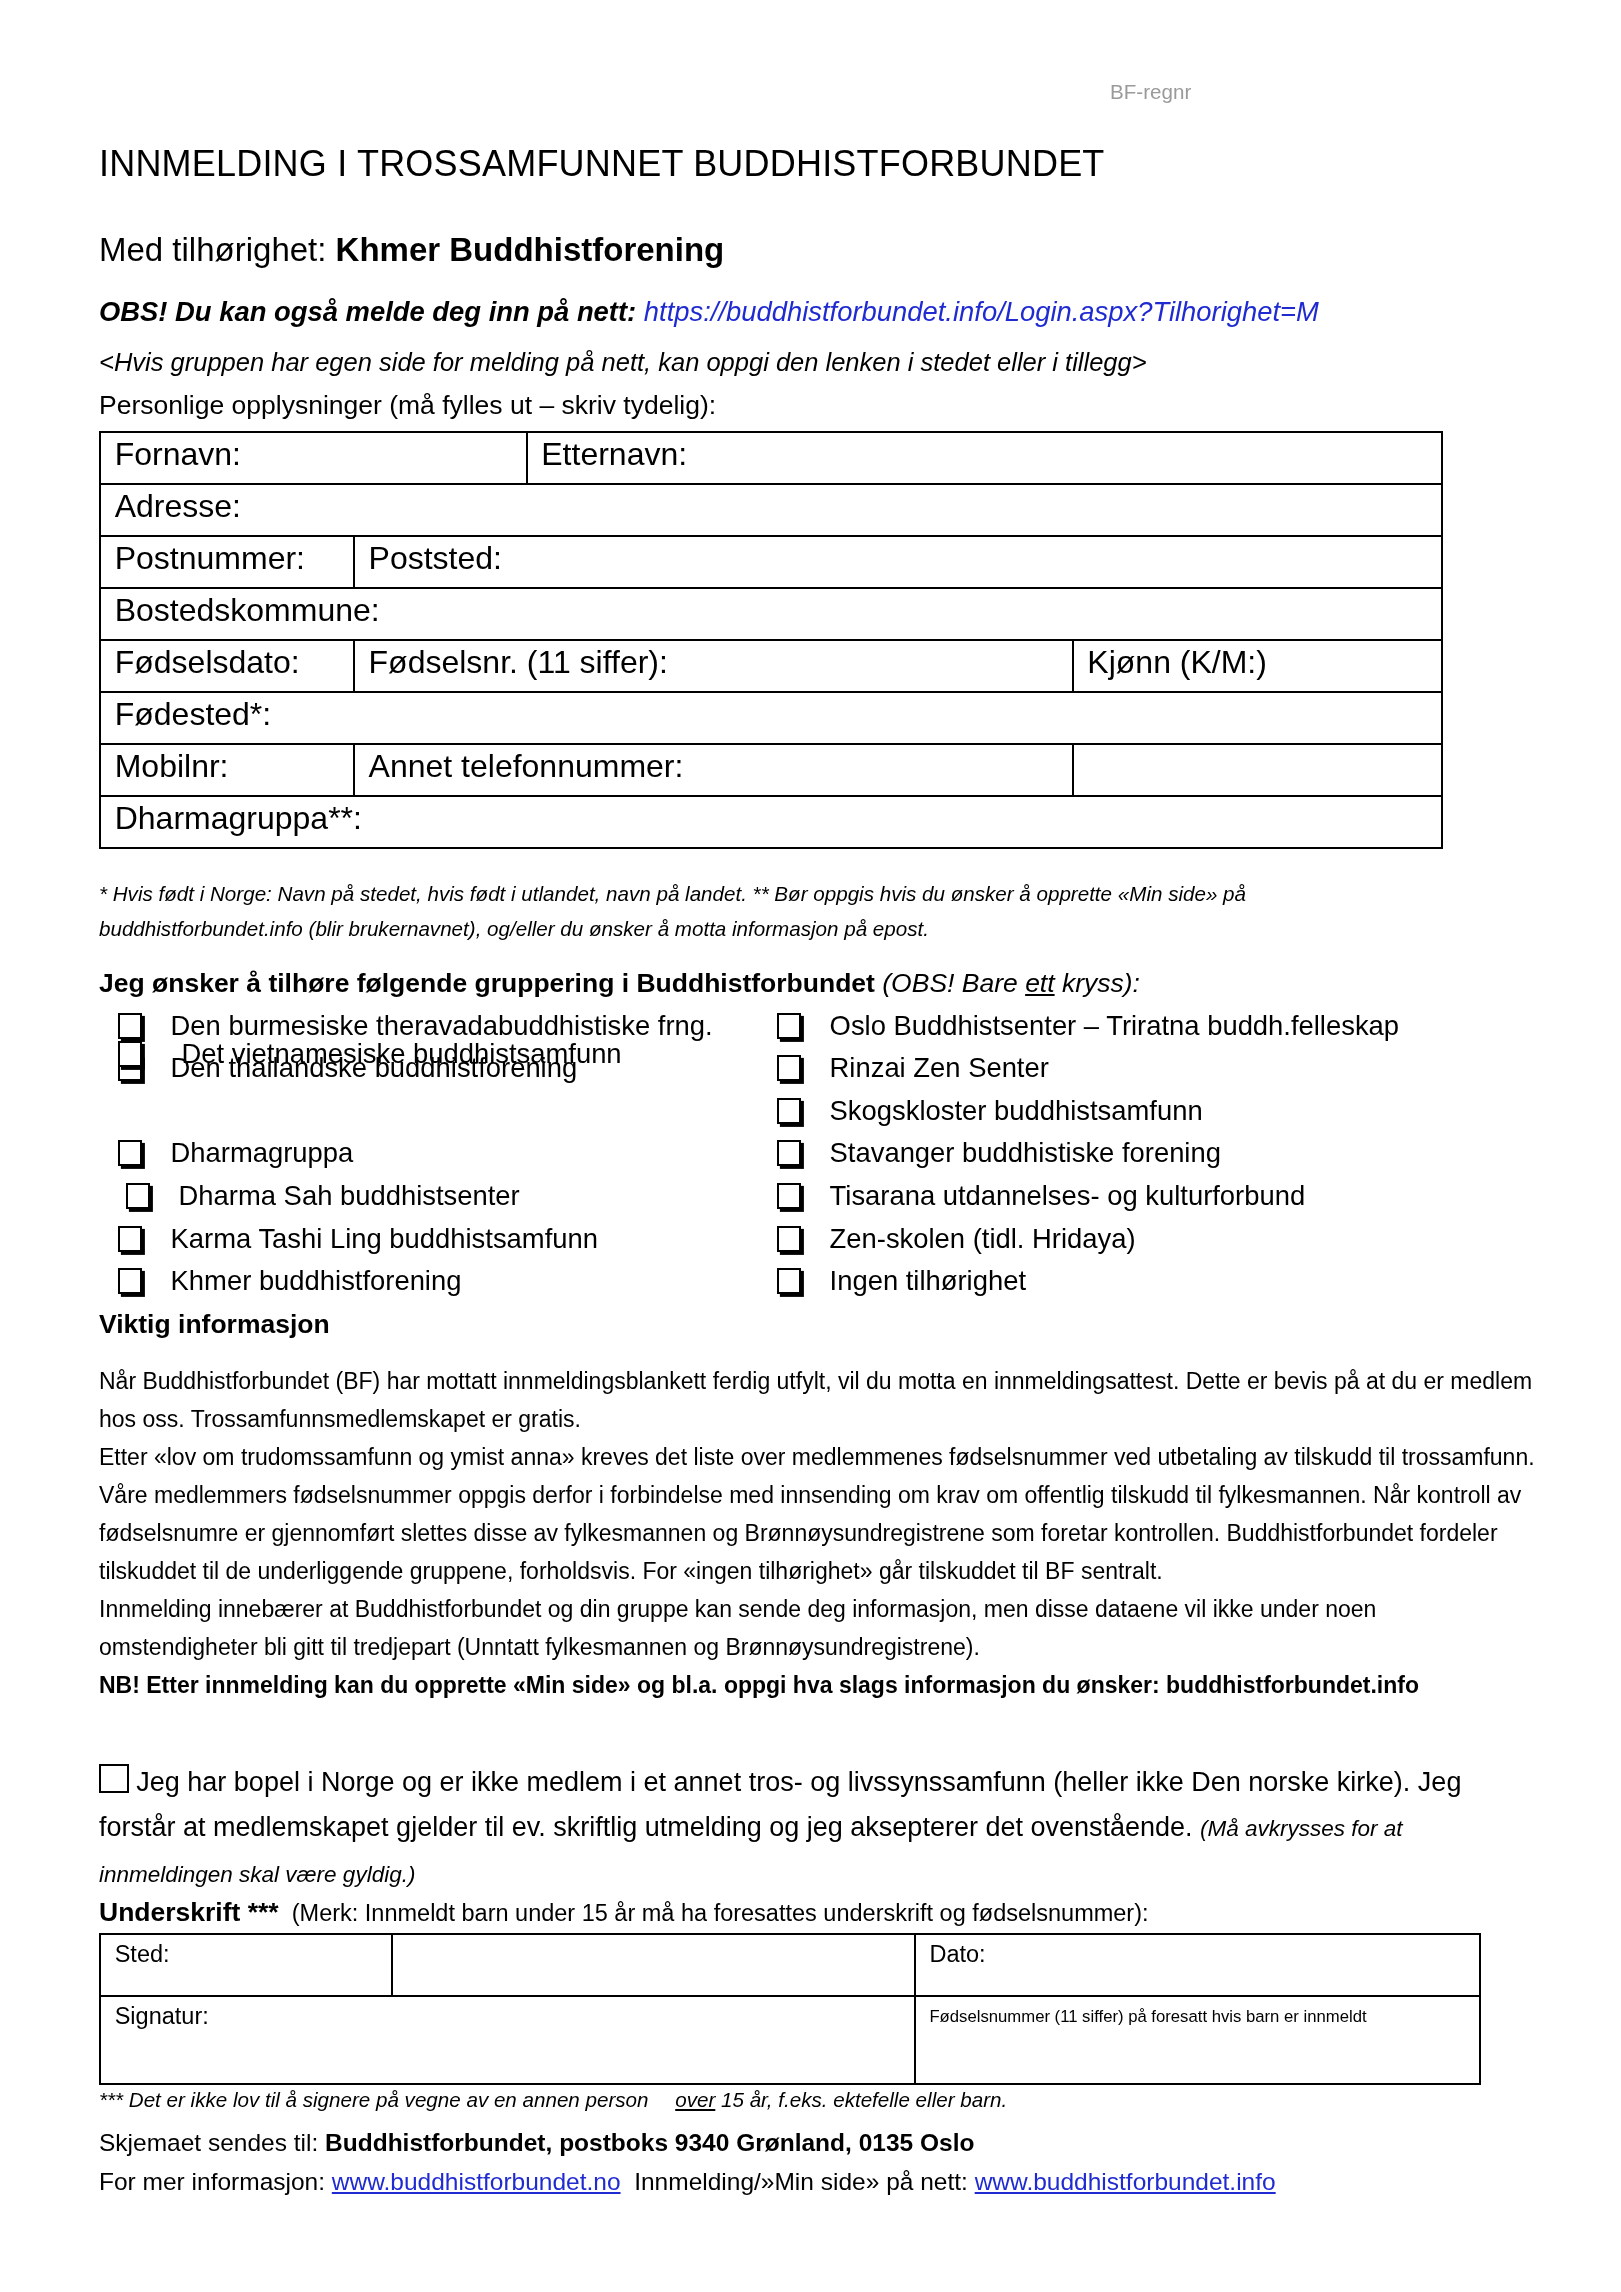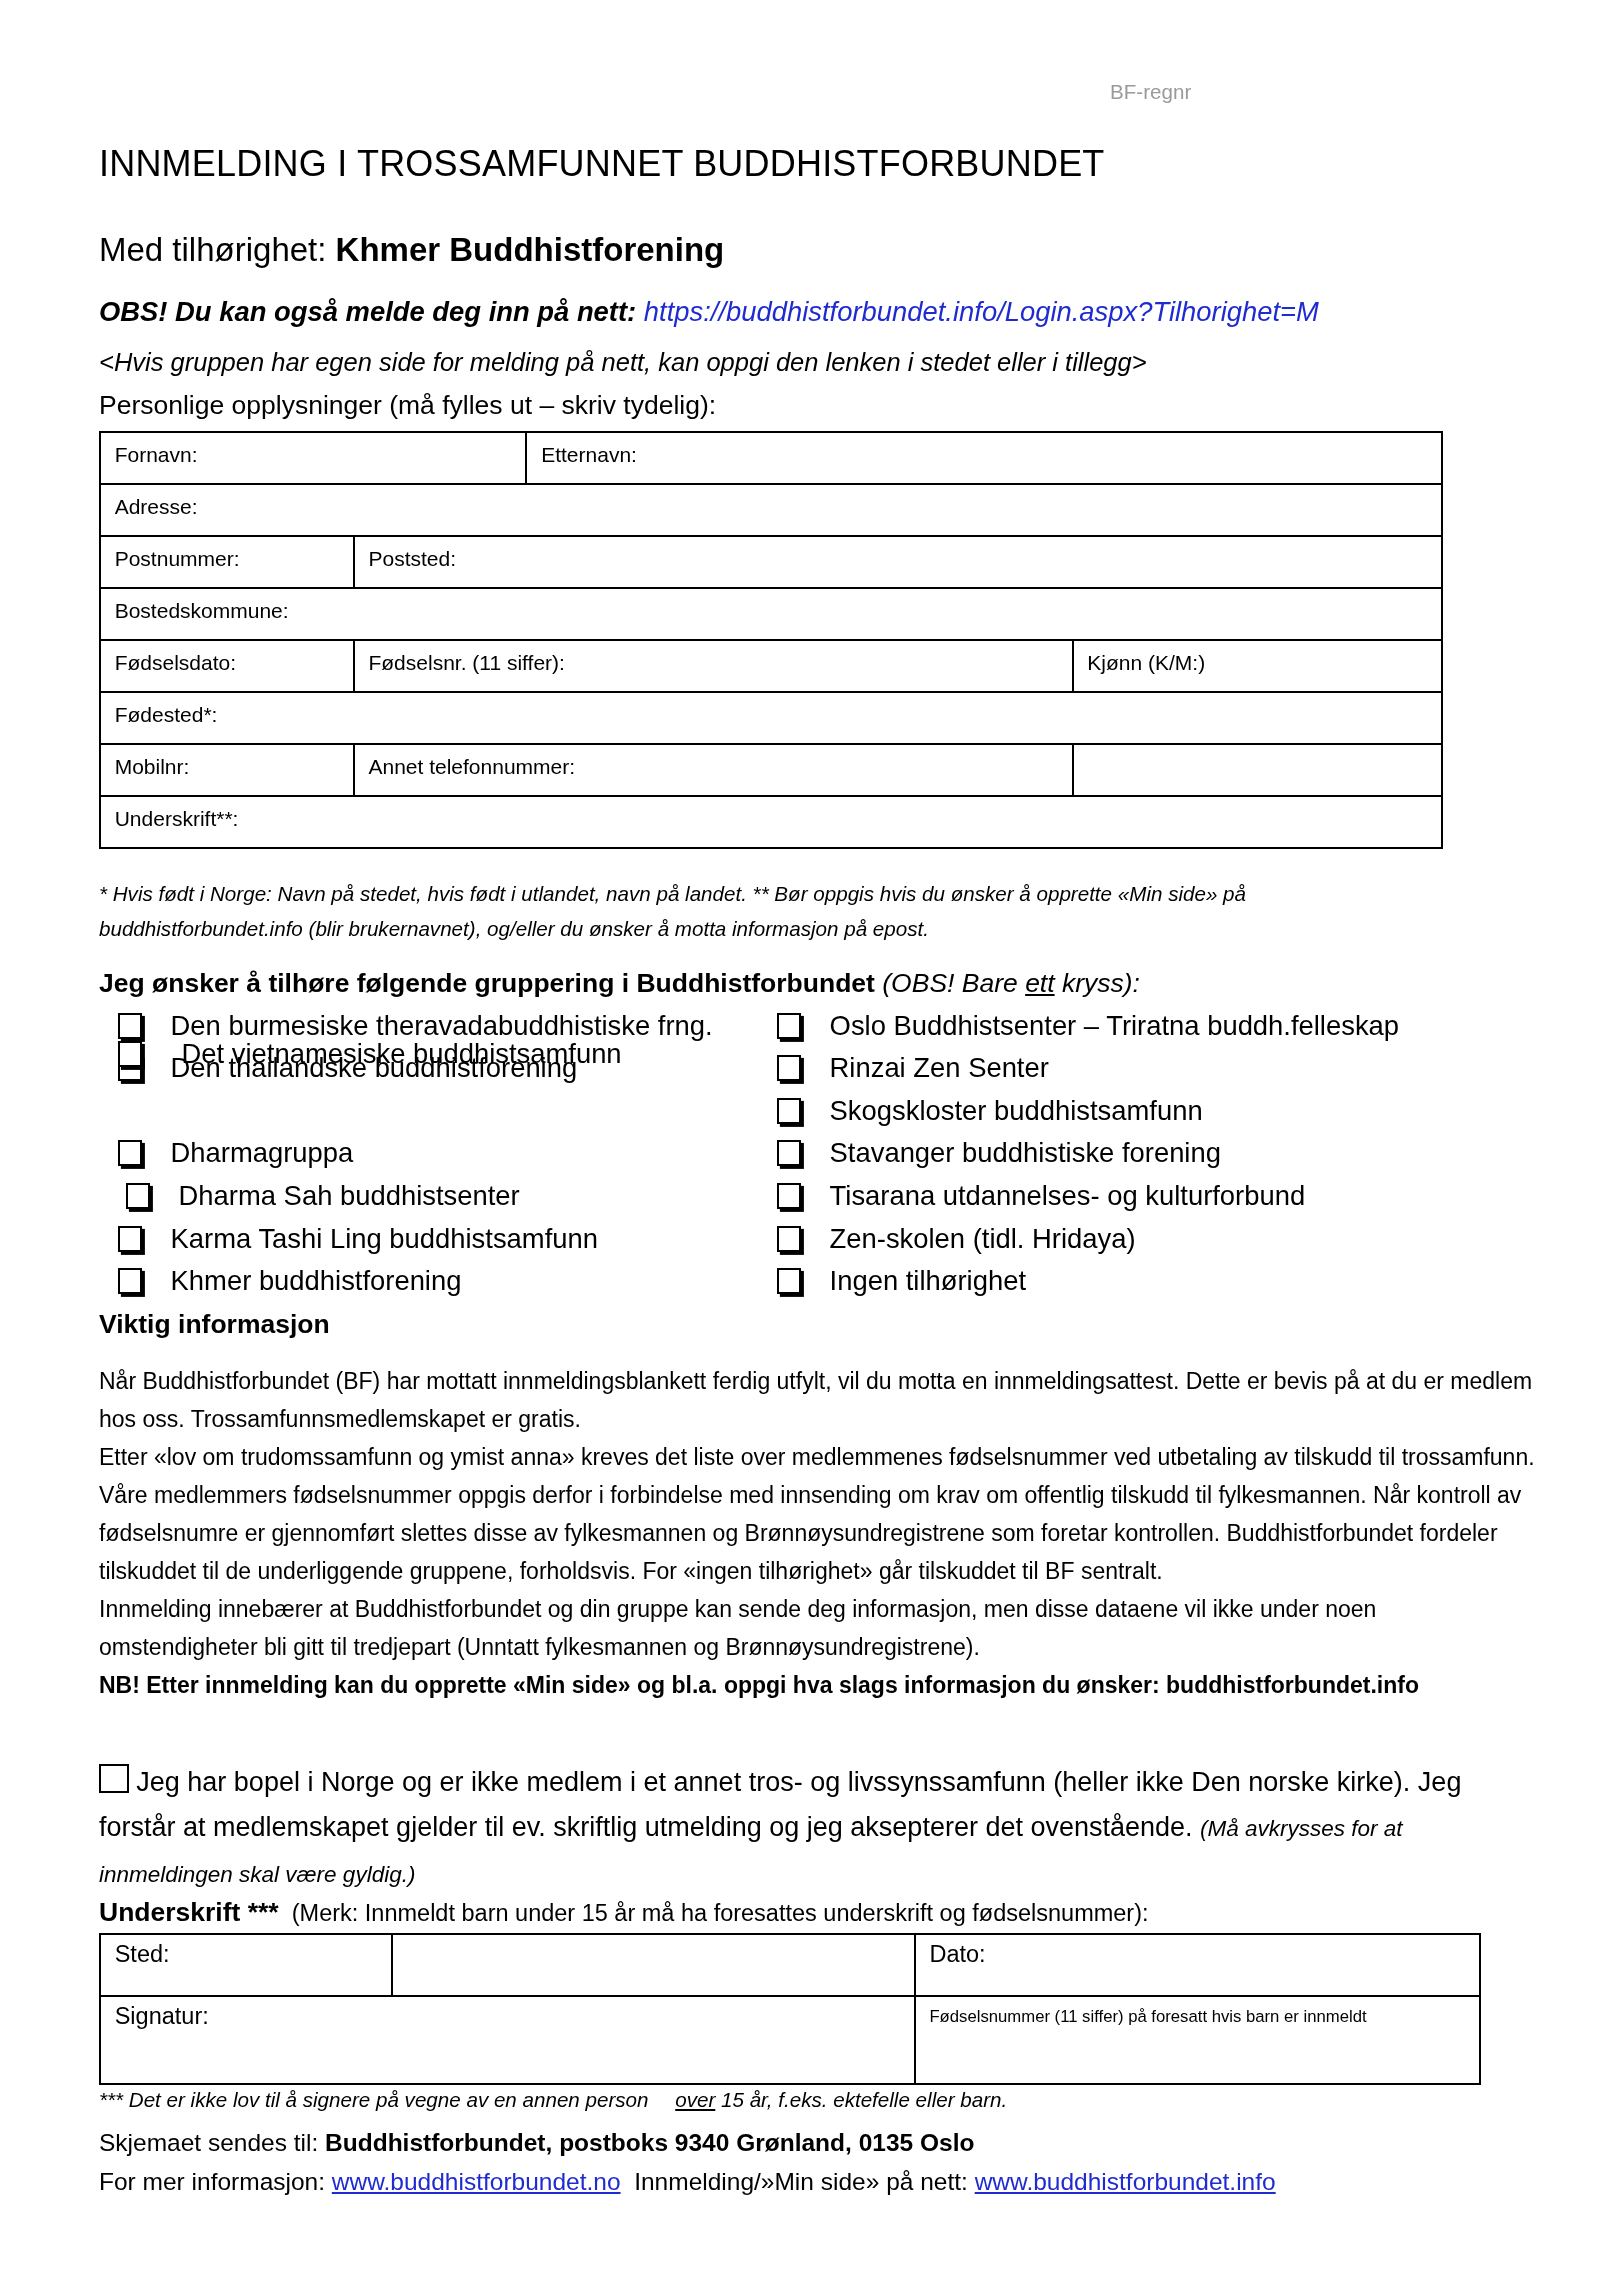--- a/index.html
+++ b/index.html
@@ -11,21 +11,21 @@
   .sub { left:99px; top:231px; font-size:33px; }
   .sub b { font-weight:bold; }
   .obs { left:99px; top:296px; font-size:27.4px; font-style:italic; white-space:nowrap; }
   .obs b { font-weight:bold; }
   .obs a { color:#1f2bd1; text-decoration:none; font-style:italic; }
   .hint { left:99px; top:348px; font-size:25.5px; font-style:italic; white-space:nowrap; }
   .personal { left:99px; top:390px; font-size:26.5px; white-space:nowrap; }
 
   table.form { position:absolute; left:99px; top:431px; width:1344px; border-collapse:collapse; }
   table.form td { border:2.9px solid #000; height:50px; padding:0 0 0 13.7px; vertical-align:top;
-                  font-size:21px; line-height:35px; }
+                  font-size:32px; line-height:35px; }
   table.form td span { display:block; padding-top:3.9px; }
 
   .footnote { left:99px; top:876px; width:1353px; font-size:20.6px; font-style:italic; line-height:35px; }
 
   .group-head { left:99px; top:968px; font-size:26.5px; white-space:nowrap; }
   .group-head b { font-weight:bold; }
   .group-head i u { text-decoration:underline; }
 
   .grp { position:absolute; display:flex; align-items:center; font-size:27.4px; white-space:nowrap; }
   .cb { width:19.6px; height:21.6px; border:2px solid #000; box-shadow:2.9px 2.9px 0 #000; margin-right:29px; background:#fff; flex:none; }
@@ -118,21 +118,21 @@
     <td>
           <span>Mobilnr:</span>
         </td>
     <td colspan="3">
           <span>Annet telefonnummer:</span>
         </td>
     <td></td>
   </tr>
   <tr>
         <td colspan="5">
-          <span>Underskrift**:</span>
+          <span>Dharmagruppa**:</span>
         </td>
       </tr>
 </tbody>
   </table>
 
 <div class="abs footnote">* Hvis født i Norge: Navn på stedet, hvis født i utlandet, navn på landet. ** Bør oppgis hvis du ønsker å opprette «Min side» på buddhistforbundet.info (blir brukernavnet), og/eller du ønsker å motta informasjon på epost.</div>
 
 <div class="abs group-head"><b>Jeg ønsker å tilhøre følgende gruppering i Buddhistforbundet </b><i><span>(OBS! Bare </span><u>ett</u><span> kryss):</span></i></div>
 
 <div id="groups-left">

